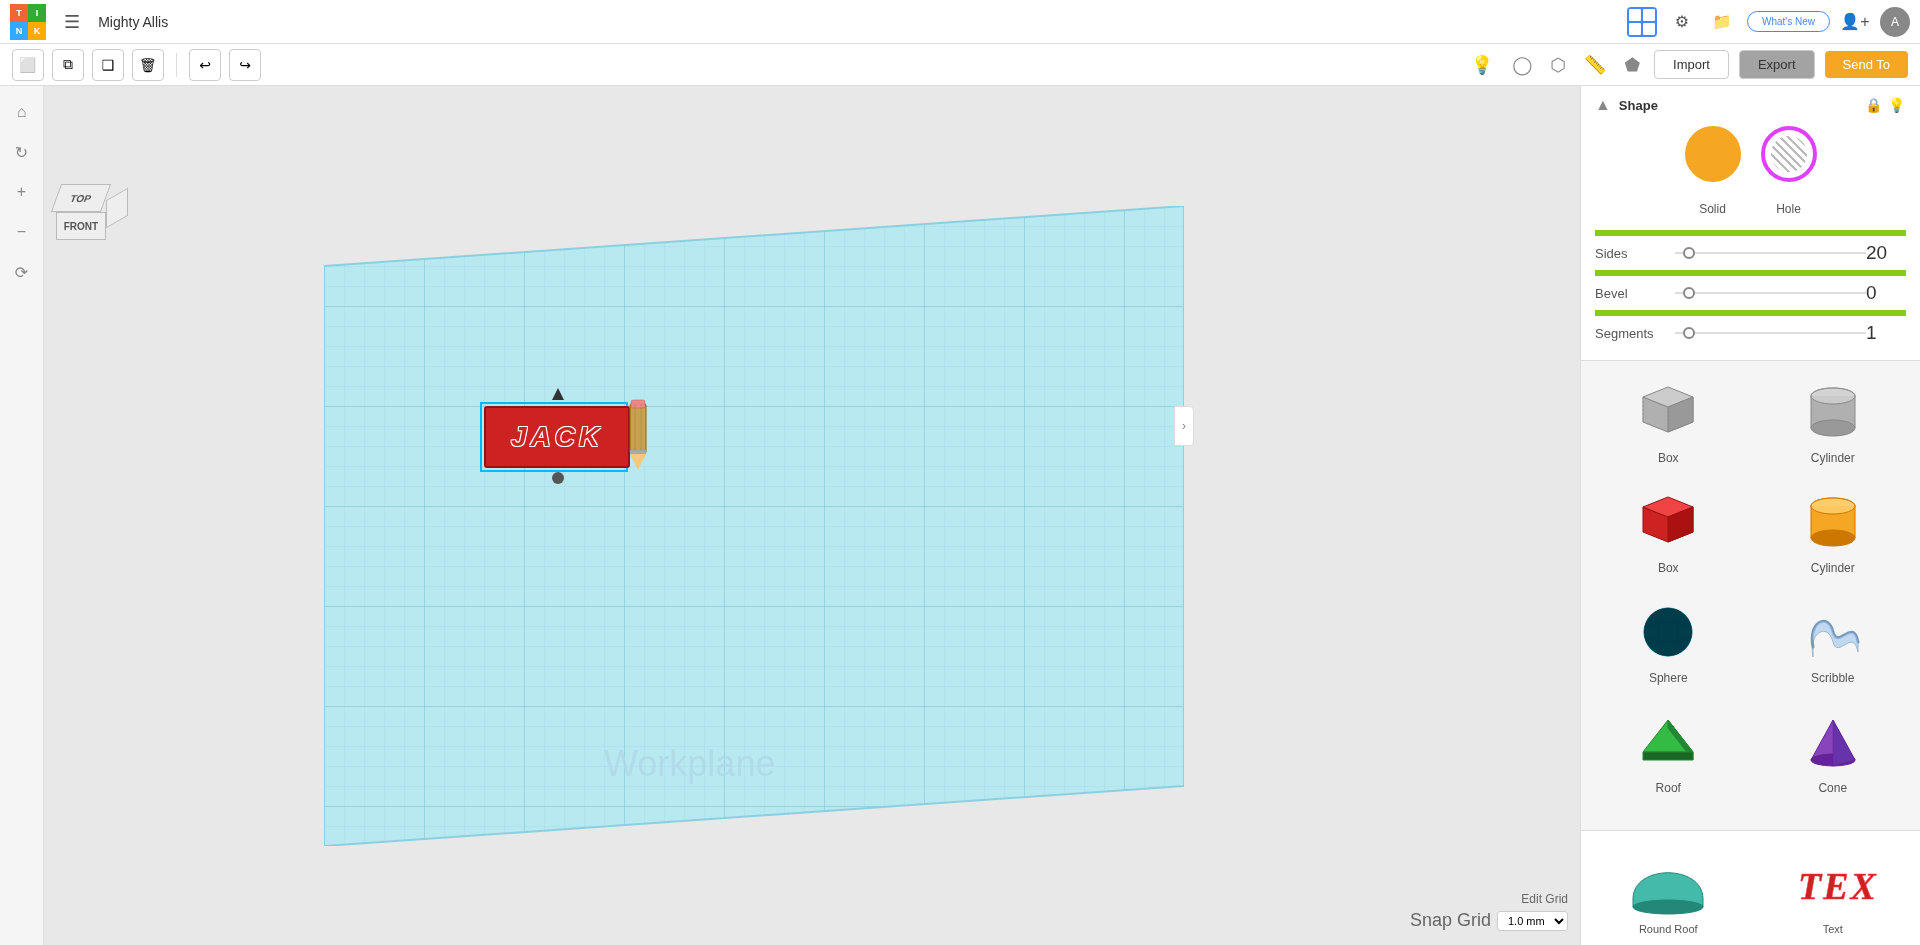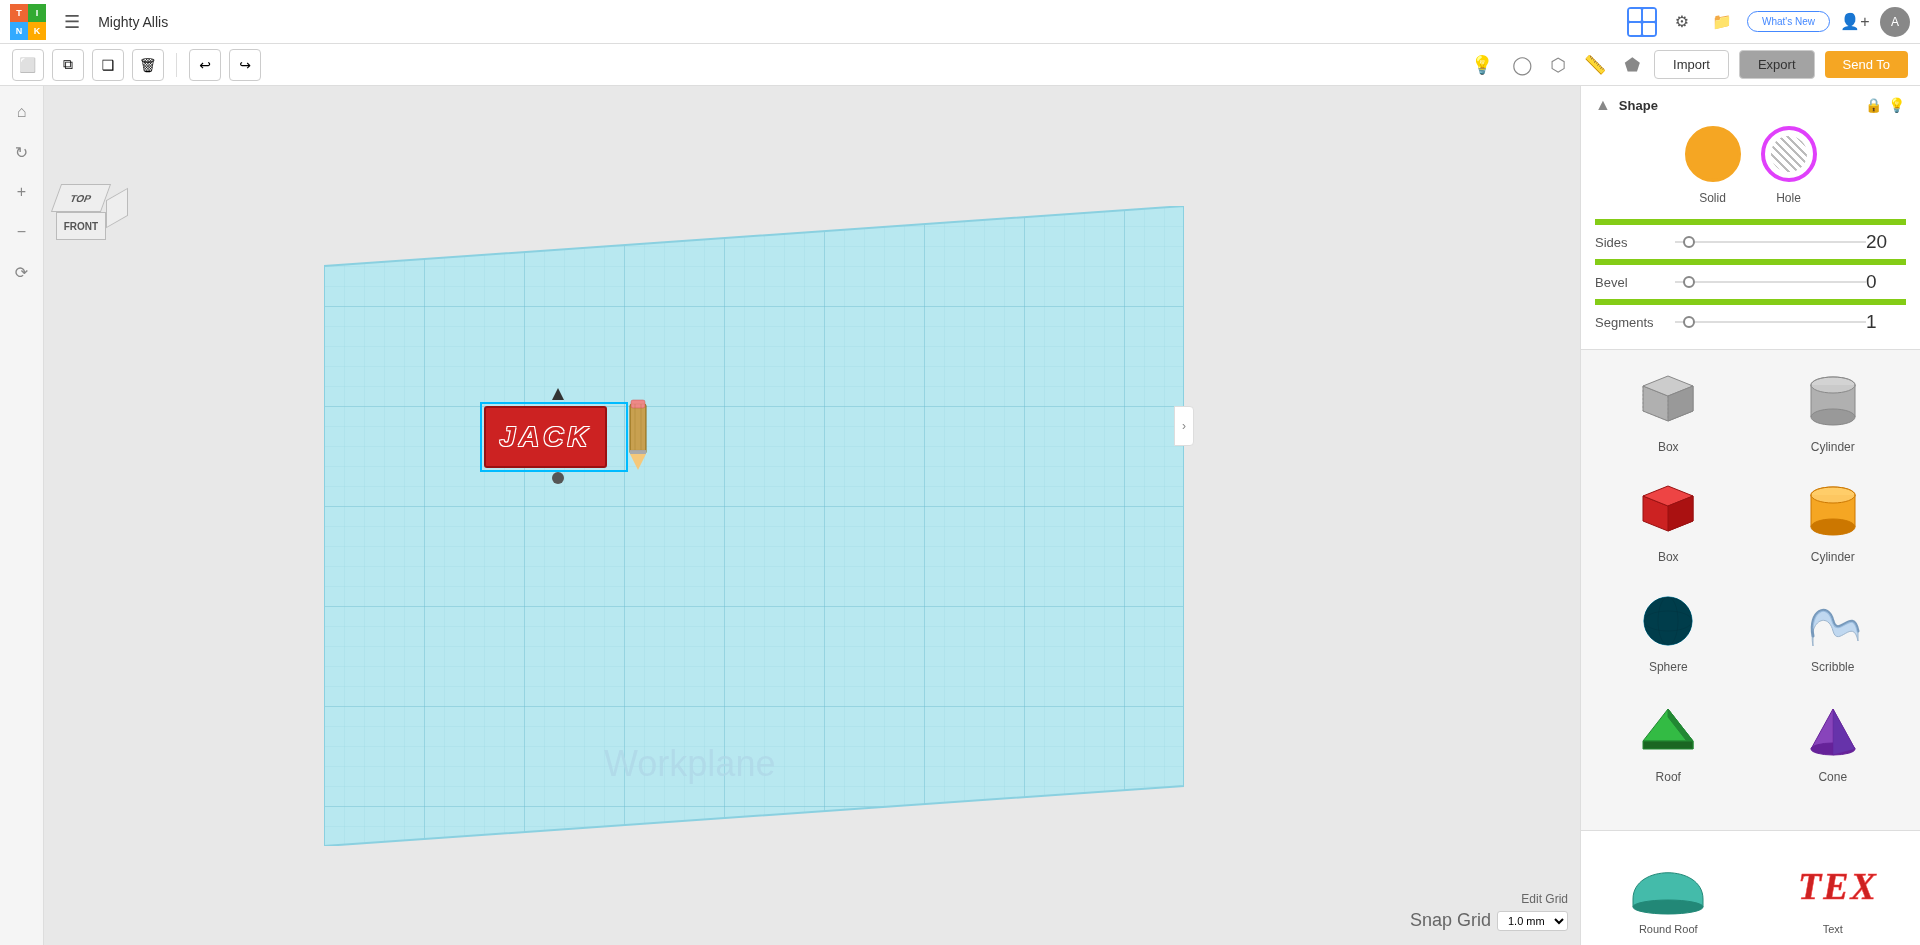--- a/index.html
+++ b/index.html
@@ -93,21 +93,21 @@
     }
     .grid-svg { width: 100%; height: 100%; }
 
     
     #jack-nameplate {
       position: absolute; left: 440px; top: 310px;
       width: 170px; height: 80px; cursor: move;
     }
     .nameplate-red {
       position: absolute; left: 0; top: 10px;
-      width: 123px; height: 62px;
+      width: 146px; height: 62px;
       background: #cc2222; border: 2px solid #991111;
       border-radius: 3px;
       display: flex; align-items: center; justify-content: center;
     }
     .nameplate-text {
       font-size: 28px; font-weight: bold; color: #cc2222;
       text-shadow: -1px -1px 0 #fff, 1px -1px 0 #fff, -1px 1px 0 #fff, 1px 1px 0 #fff;
       letter-spacing: 4px; font-style: italic;
     }
     .pencil-obj {
@@ -160,21 +160,21 @@
     }
     #shape-header {
       display: flex; align-items: center; justify-content: space-between;
       margin-bottom: 12px;
     }
     #shape-icons { display: flex; gap: 6px; }
     .shape-icon-btn { font-size: 14px; color: #888; cursor: pointer; }
 
     
     #solid-hole-row { display: flex; gap: 20px; margin-bottom: 14px; justify-content: center; }
-    .sh-option { display: flex; flex-direction: column; align-items: center; gap: 9px; cursor: pointer; }
+    .sh-option { display: flex; flex-direction: column; align-items: center; gap: 20px; cursor: pointer; }
     .sh-circle-solid {
       width: 56px; height: 56px; border-radius: 50%; background: #f5a623;
       border: 3px solid #f5a623; display: flex; align-items: center; justify-content: center;
     }
     .sh-circle-hole {
       width: 56px; height: 56px; border-radius: 50%;
       border: 4px solid #e040fb; background: #fff;
       display: flex; align-items: center; justify-content: center;
     }
     .sh-inner-hole {

